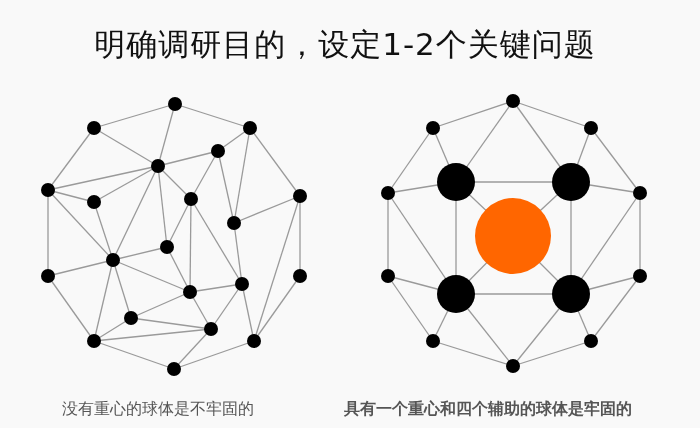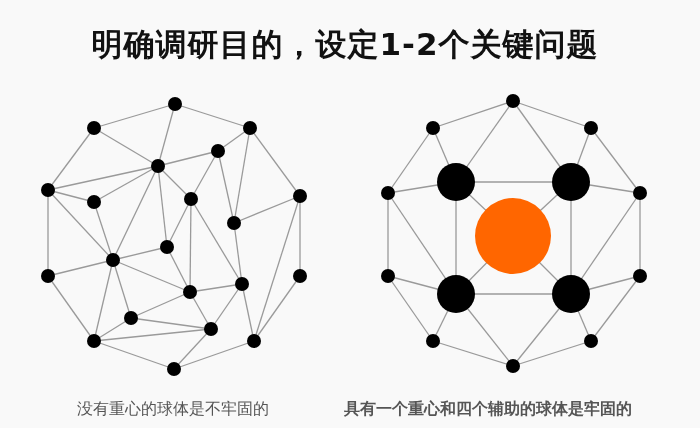--- a/index.html
+++ b/index.html
@@ -4,31 +4,31 @@
   <style>
     html, body { margin: 0; padding: 0; }
     body {
       width: 700px; height: 428px; overflow: hidden;
       background: #f9f9f9;
       font-family: "DejaVu Sans", "Liberation Sans", sans-serif;
       position: relative;
     }
     .title {
       position: absolute; left: 0; top: 20px; width: 690px;
-      text-align: center; font-size: 31px; font-weight: bold; color: #111;
+      text-align: center; font-size: 31px; font-weight: normal; color: #111;
       letter-spacing: 1px; line-height: 48px;
     }
     svg.diagram { position: absolute; left: 0; top: 0; }
     .edge { stroke: #9a9a9a; stroke-width: 1.3; }
     .node { fill: #000; }
     .caption {
       position: absolute; top: 398px; font-size: 16px; color: #555;
       line-height: 22px; white-space: nowrap;
     }
-    .caption.left { left: 62px; margin-left: 15px; }
+    .caption.left { left: 62px; }
     .caption.right { left: 344px; font-weight: bold; }
   </style>
 </head>
 <body>
 
 <div class="title">明确调研目的，设定1-2个关键问题</div>
 
 <svg class="diagram" width="700" height="428">
   <g id="d0">
       <line x1="175" y1="104" x2="94" y2="128" class="edge"></line>

